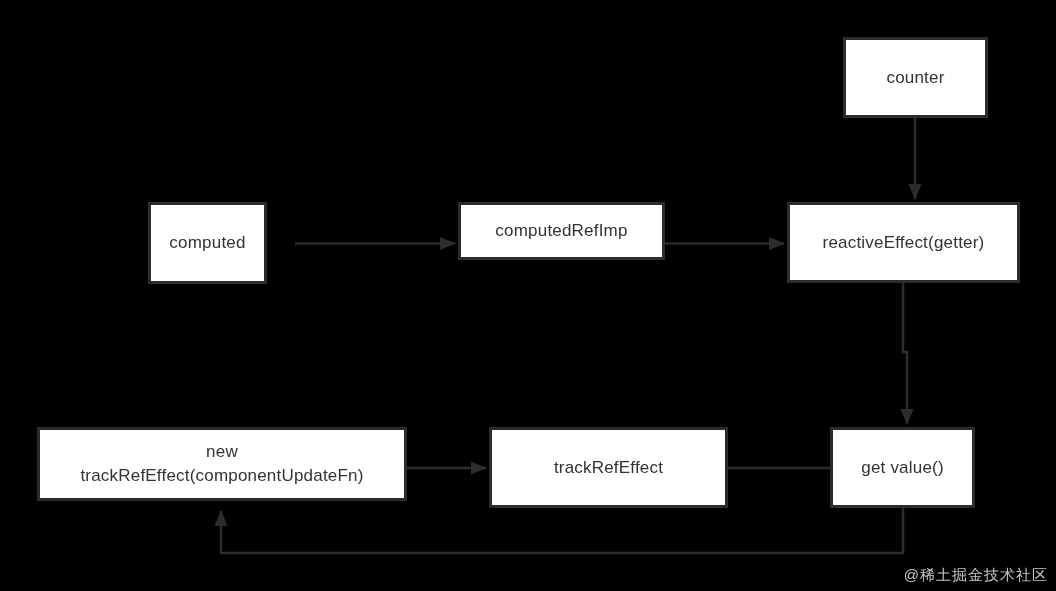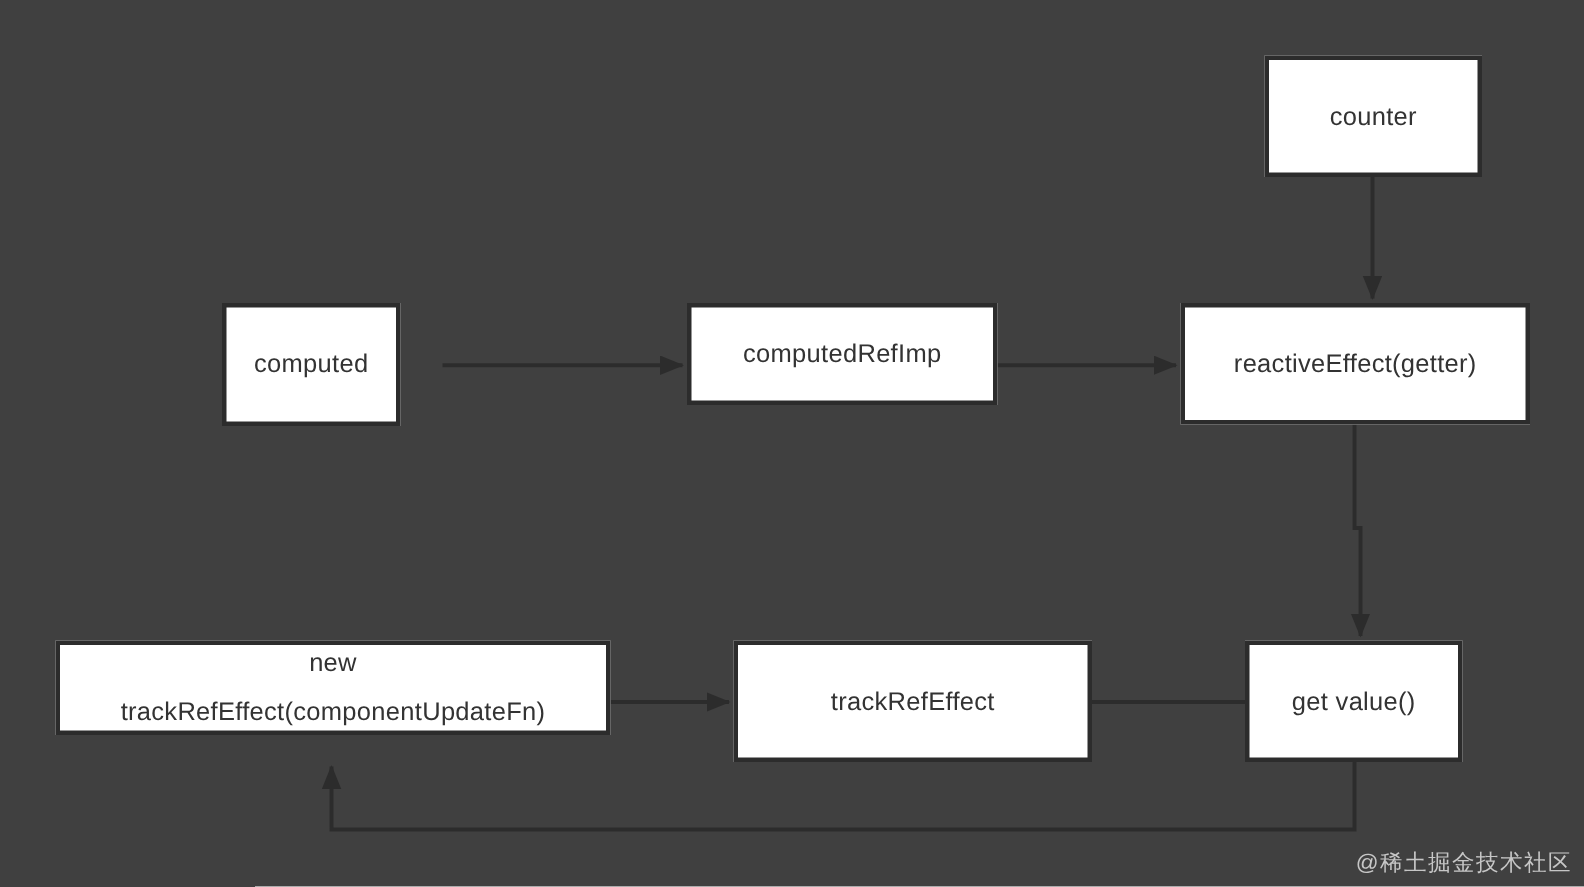--- a/index.html
+++ b/index.html
@@ -5,21 +5,21 @@
   html, body {
     margin: 0;
     padding: 0;
     background: #ffffff;
     font-family: "Liberation Sans", "DejaVu Sans", sans-serif;
   }
   .canvas {
     position: relative;
     width: 1056px;
     height: 591px;
-    background: #404040;
+    background: #000000;
     overflow: hidden;
   }
   .edges-layer {
     position: absolute;
     left: 0;
     top: 0;
     width: 1056px;
     height: 591px;
   }
   .node {
@@ -32,23 +32,23 @@
     align-items: center;
     justify-content: center;
     font-size: 17px;
     line-height: 1.4;
     color: #333333;
     text-align: center;
     letter-spacing: 0.2px;
   }
   .node-counter        { left: 843px; top: 37px;  width: 145px; height: 81px; }
   .node-computed       { left: 148px; top: 202px; width: 119px; height: 82px; }
-  .node-computedrefimp { left: 458px; top: 202px; width: 207px; height: 68px; }
+  .node-computedrefimp { left: 458px; top: 202px; width: 207px; height: 58px; }
   .node-reactiveeffect { left: 787px; top: 202px; width: 233px; height: 81px; }
-  .node-newreactive    { left: 37px;  top: 427px; width: 370px; height: 63px; justify-content: space-between; }
+  .node-newreactive    { left: 37px;  top: 427px; width: 370px; height: 74px; }
   .node-trackrefeffect { left: 489px; top: 427px; width: 239px; height: 81px; }
   .node-getvalue       { left: 830px; top: 427px; width: 145px; height: 81px; }
   .edge {
     stroke: #2c2c2c;
     stroke-width: 2.6;
     fill: none;
   }
   .watermark {
     position: absolute;
     right: 8px;

